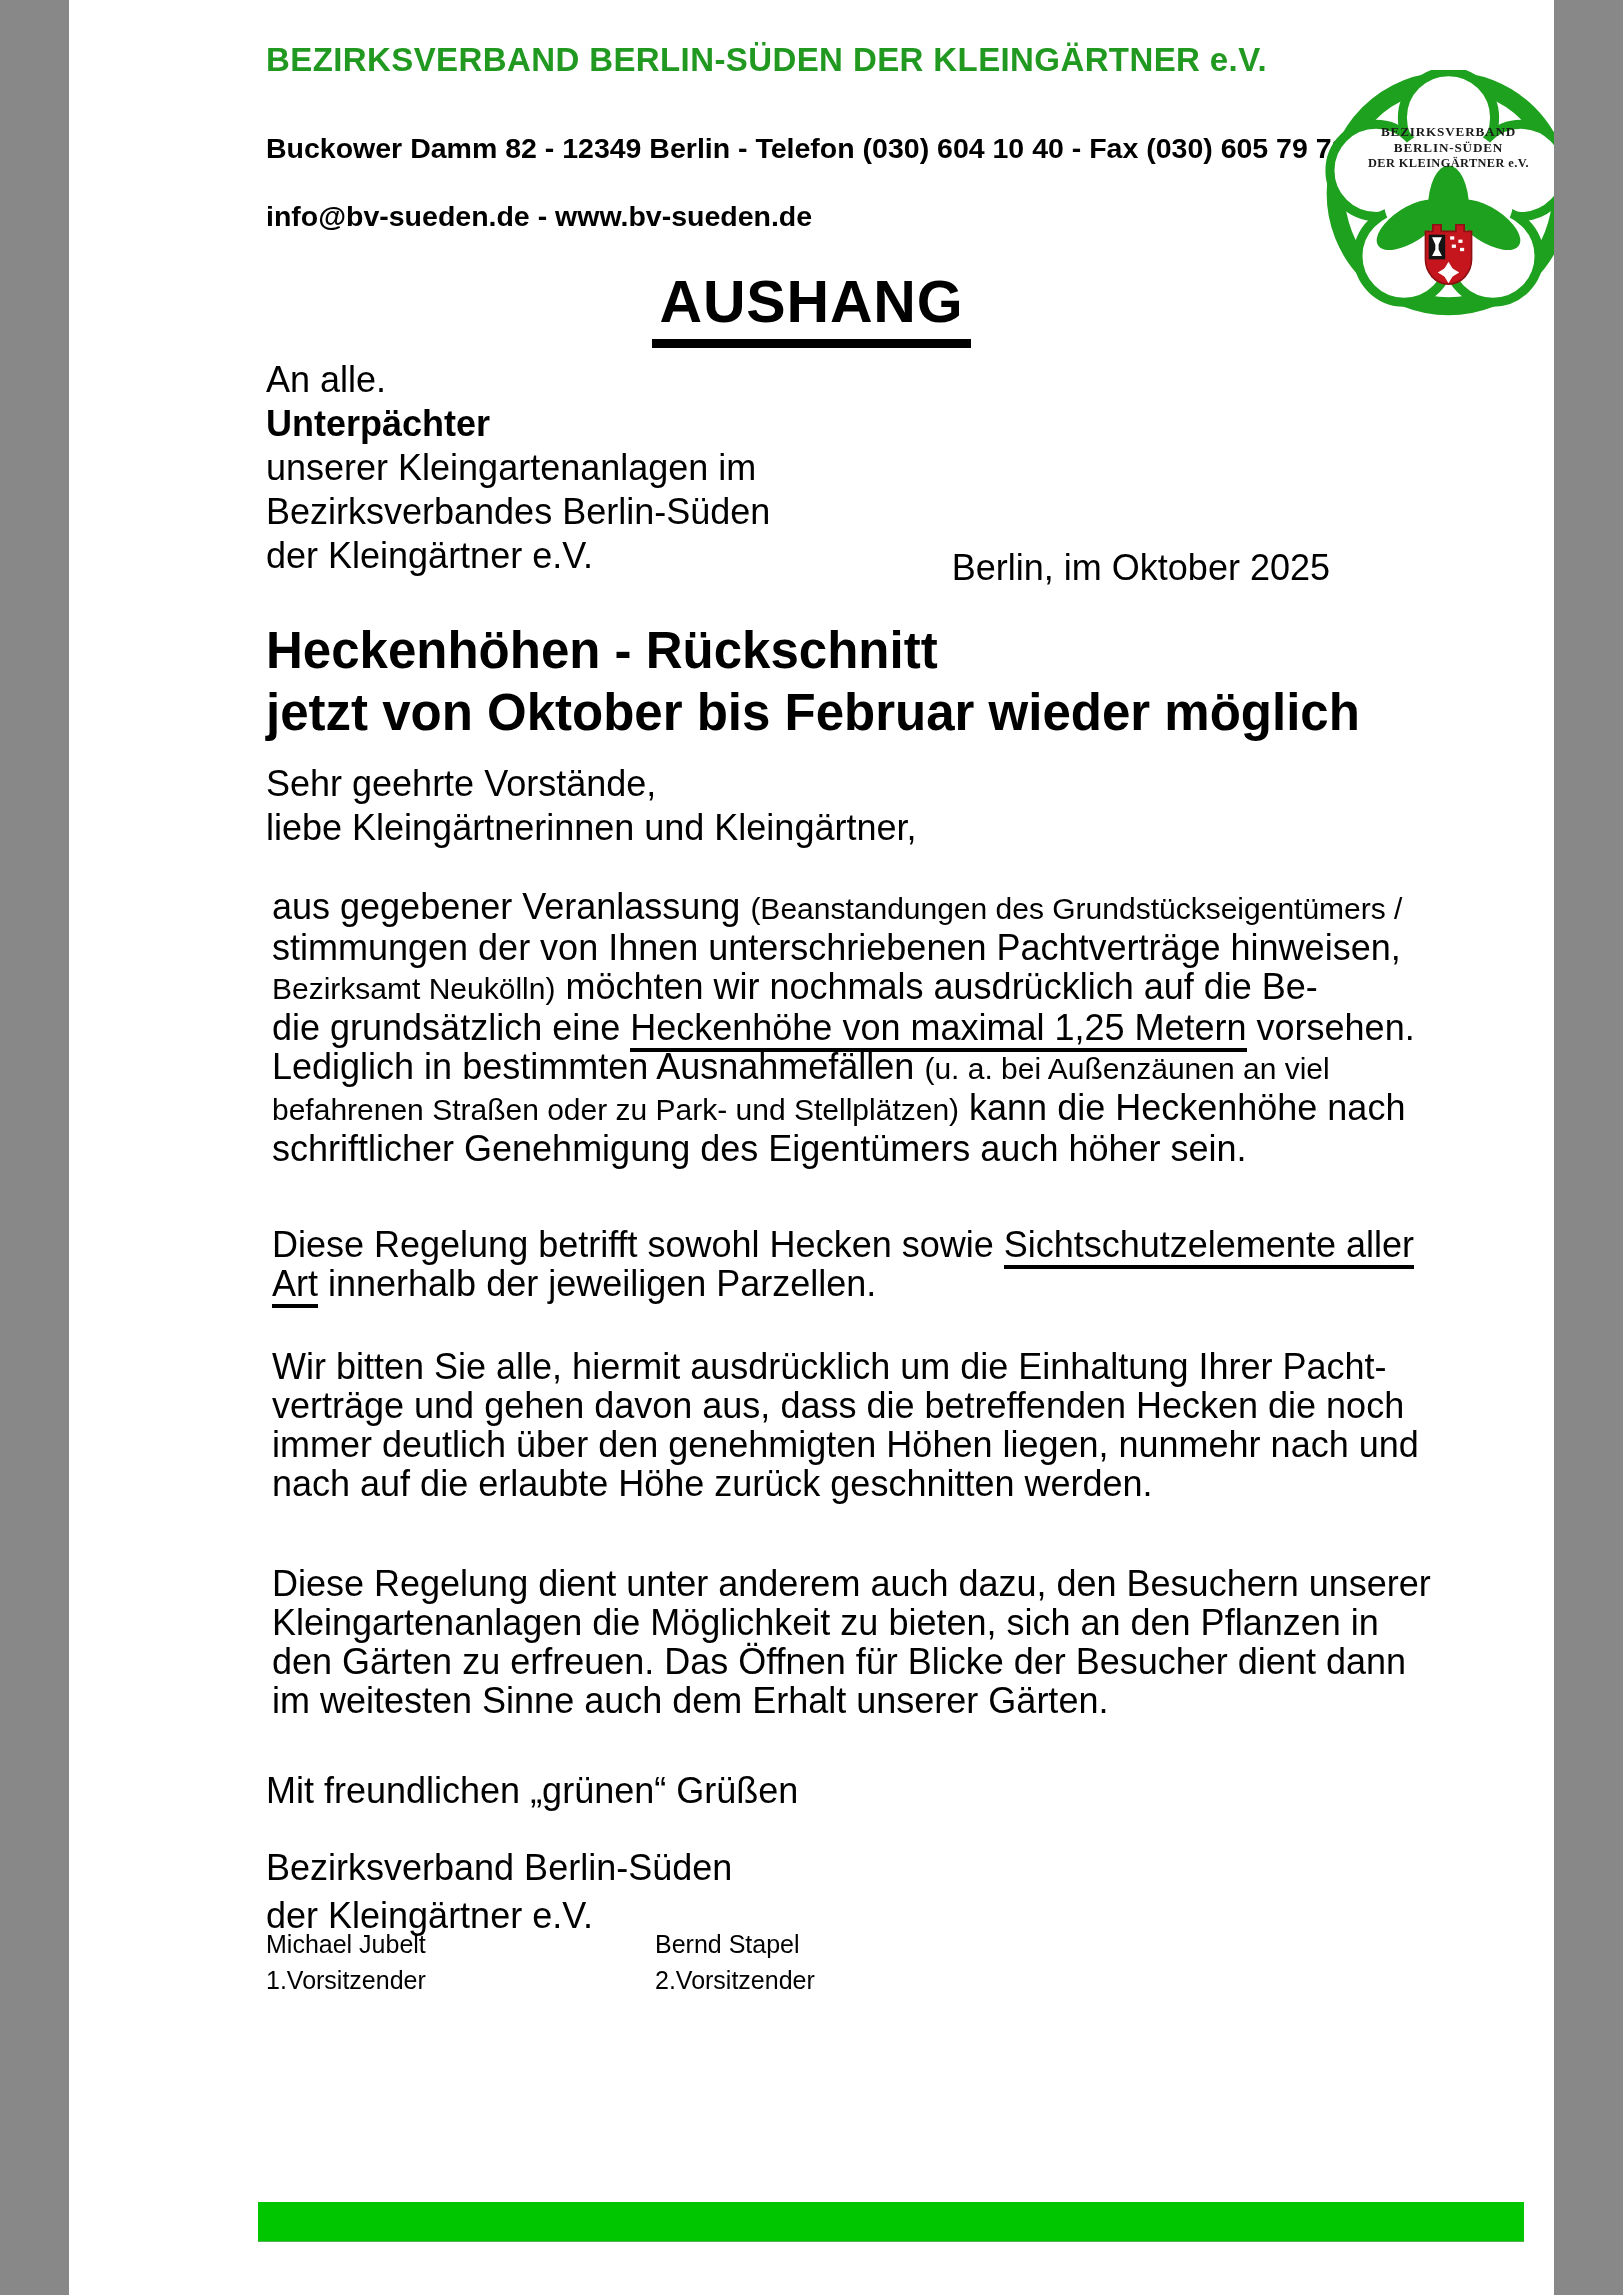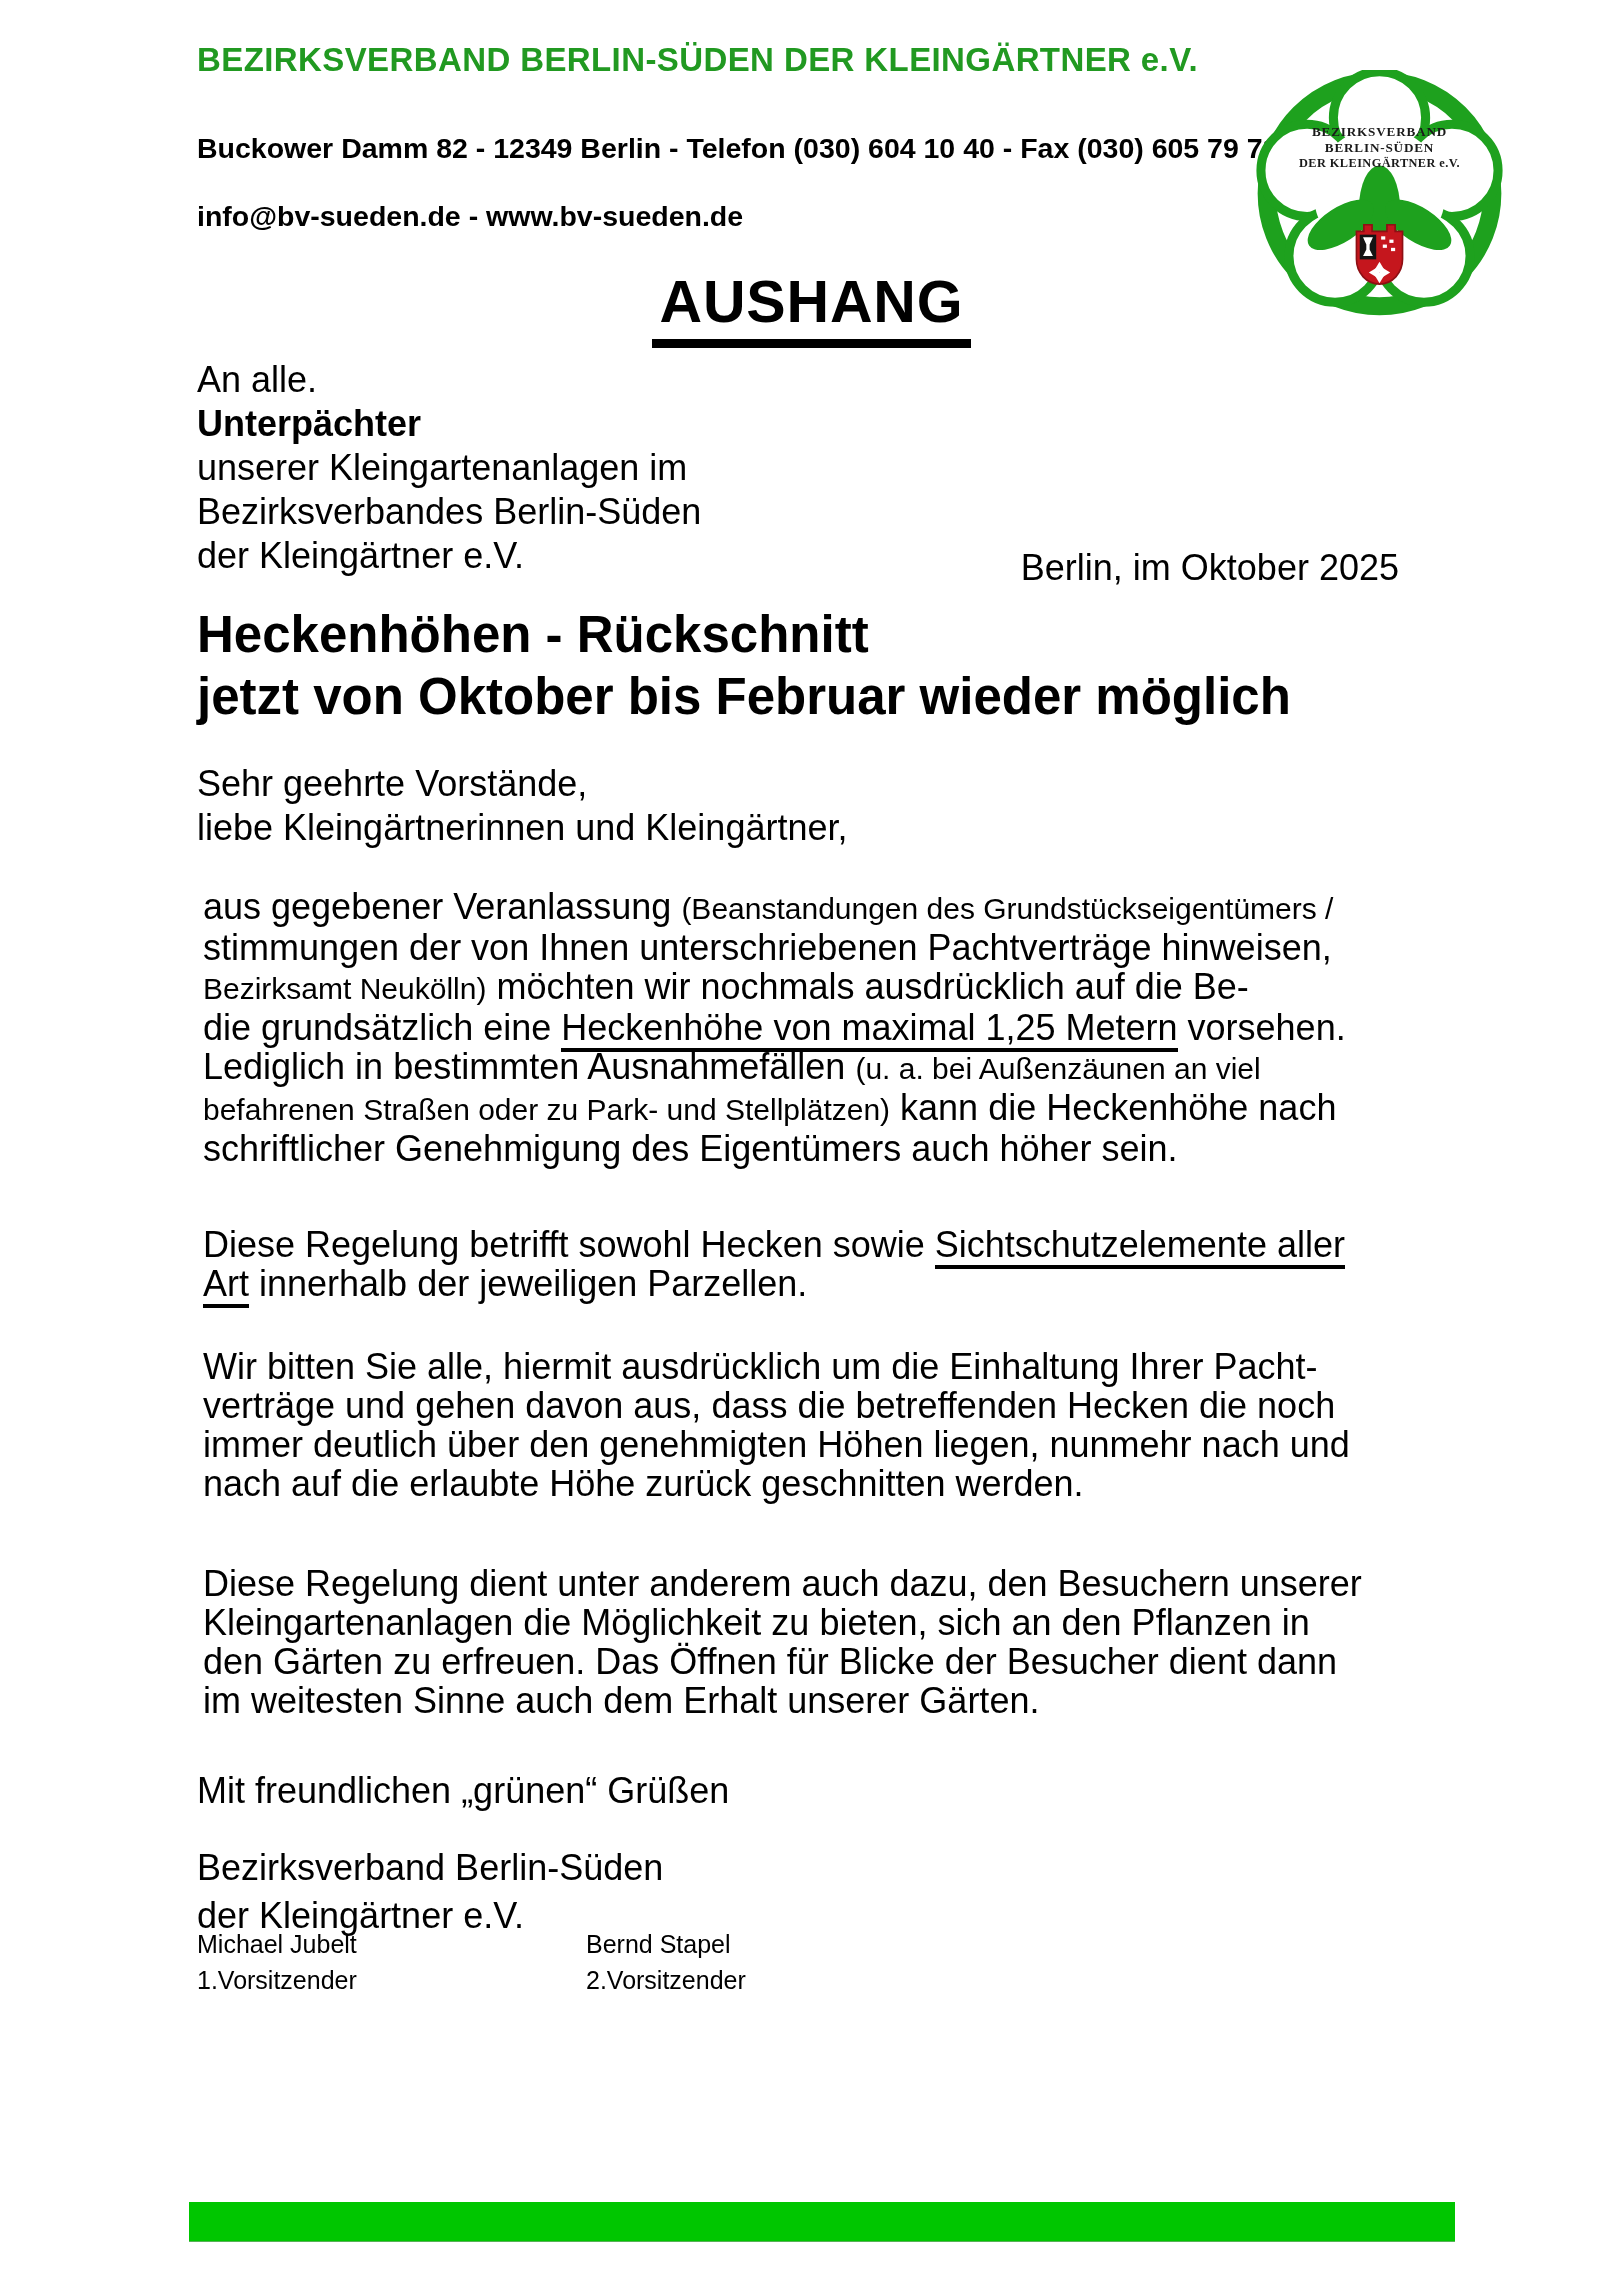--- a/index.html
+++ b/index.html
@@ -6,21 +6,21 @@
   :root{
     --green:#219921;
     --logo-green:#1EA11E;
     --bar-green:#00C600;
     --crest-red:#C5161D;
     --ink:#000000;
   }
   html,body{margin:0;padding:0;background:#888;}
   .page{
     position:relative;
-    width:1623px;height:2295px;
+    width:1485px;height:2295px;
     background:#ffffff;
     color:var(--ink);
     font-family:"Liberation Sans","DejaVu Sans",sans-serif;
     overflow:hidden;
     margin:0 auto;
   }
   .abs{position:absolute;}
   .nowrap{white-space:nowrap;}
 
   .org-name{left:197px;top:41px;font-size:33px;font-weight:bold;color:var(--green);letter-spacing:0.4px;}
@@ -34,21 +34,21 @@
     font-size:59px;font-weight:bold;letter-spacing:0.8px;
     border-bottom:9.5px solid #000;
     padding:0 8px 3.2px 8px;
   }
 
   .recipient{left:197px;top:358px;font-size:36px;line-height:44px;}
   .bold{font-weight:bold;}
 
   .dateline{right:224px;top:547px;font-size:36px;}
 
-  .heading{left:197px;top:604px;font-size:51px;font-weight:bold;line-height:62px;margin:0;}
+  .heading{left:197px;top:620px;font-size:51px;font-weight:bold;line-height:62px;margin:0;}
 
   .salutation{left:197px;top:762px;font-size:36px;line-height:44px;}
 
   .para{left:203px;font-size:36px;line-height:39px;}
   .p1{top:887px}.p2{top:1225px}.p3{top:1347px}.p4{top:1564px}
   .small{font-size:30px;}
   .u{border-bottom:4px solid #000;}
 
   .closing{left:197px;top:1770px;font-size:36px;}
   .sender{left:197px;top:1844px;font-size:36px;line-height:48px;}

